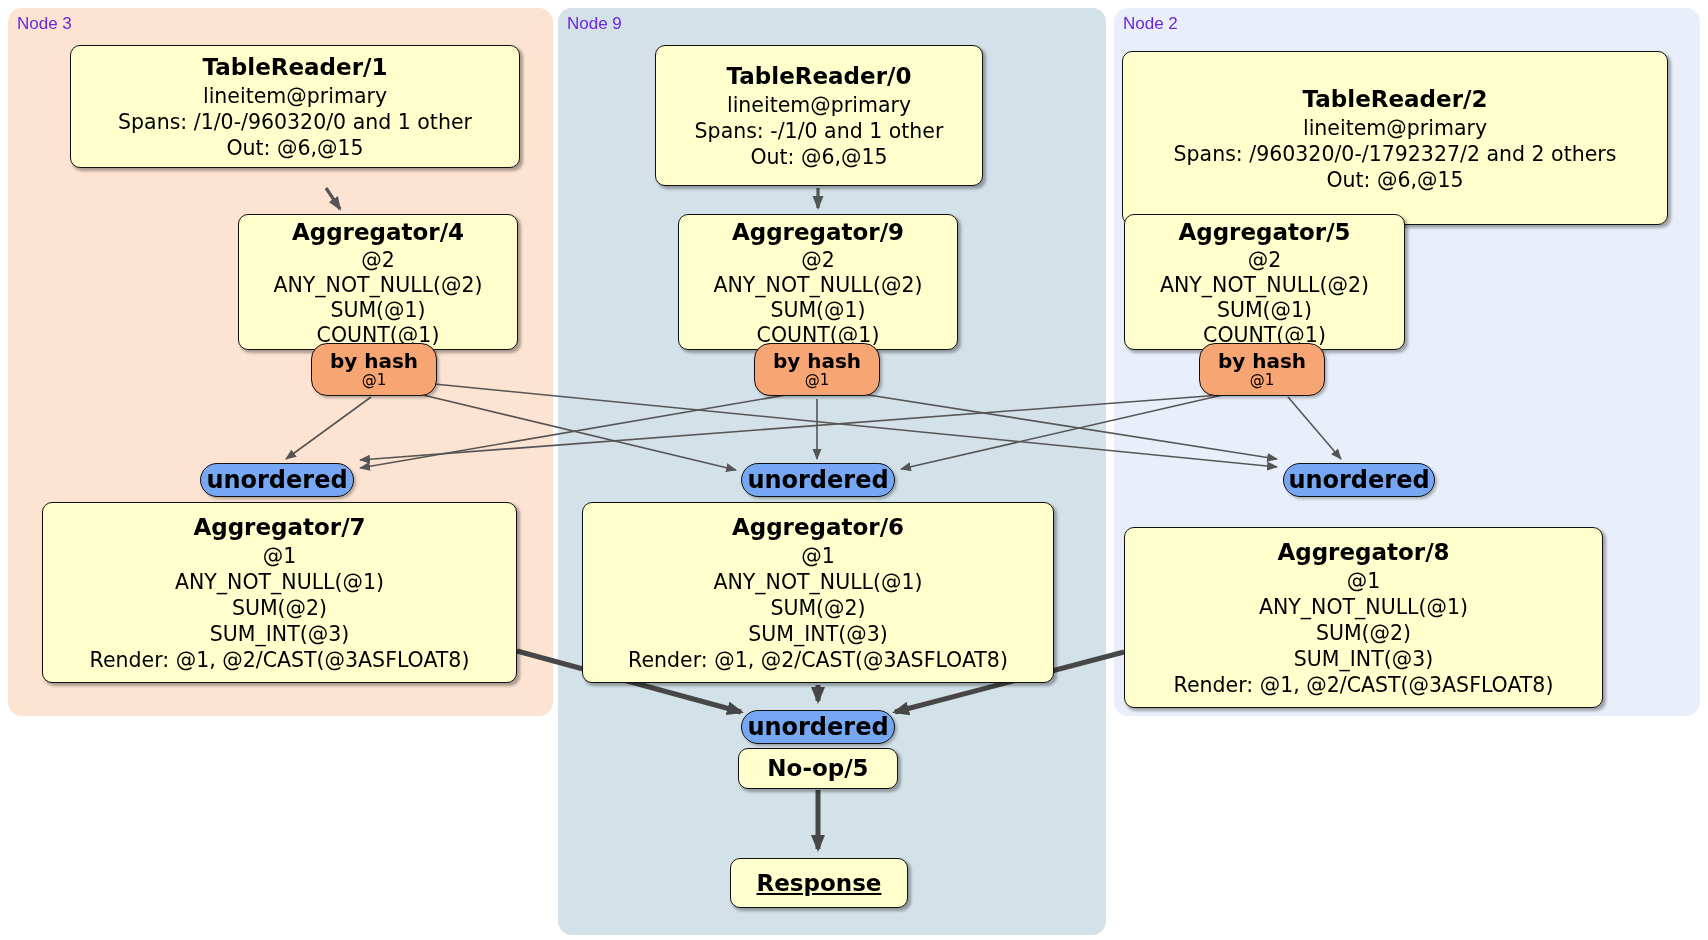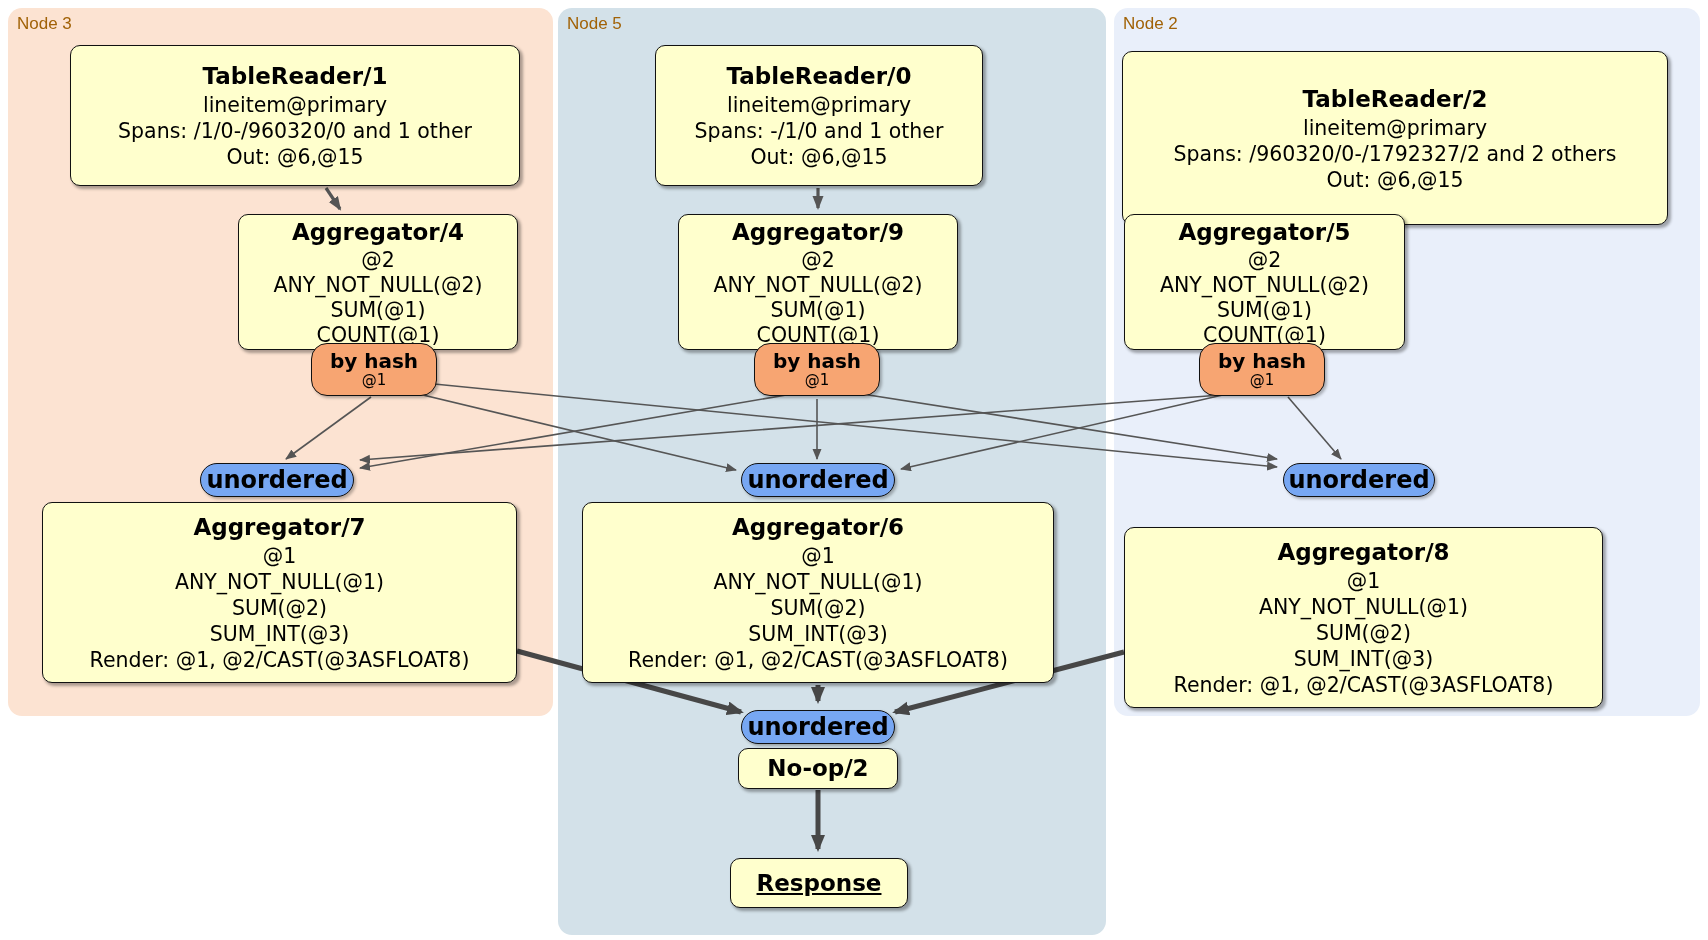--- a/index.html
+++ b/index.html
@@ -3,21 +3,21 @@
 <meta charset="utf-8">
 <style>
   html,body{margin:0;padding:0;background:#ffffff;}
   .canvas{
     position:relative;width:1708px;height:940px;overflow:hidden;
     font-family:"DejaVu Sans",sans-serif;color:#000;background:#fff;
   }
   .region{position:absolute;border-radius:14px;}
   .region-label{
     position:absolute;top:6px;left:9px;font-size:17px;
-    font-family:"Liberation Sans",sans-serif;color:#a16207;white-space:nowrap;
+    font-family:"Liberation Sans",sans-serif;color:#6d28d9;white-space:nowrap;
   }
   .edges{position:absolute;left:0;top:0;z-index:1;}
   .proc{
     position:absolute;z-index:2;box-sizing:border-box;
     background:#ffffcd;border:1.6px solid #111;border-radius:10px;
     box-shadow:2.5px 2.5px 3px rgba(0,0,0,0.32);
     display:flex;flex-direction:column;align-items:center;justify-content:center;
     text-align:center;line-height:26px;font-size:20.5px;padding:2px 4px;
   }
   .proc .proc-title{font-size:23px;font-weight:bold;line-height:31px;white-space:nowrap;}
@@ -36,21 +36,21 @@
 </style>
 </head>
 <body>
 
 <div class="canvas">
 
   <div class="region" style="left:8px;top:8px;width:545px;height:708px;background:#fce3d2;">
     <div class="region-label">Node 3</div>
   </div>
   <div class="region" style="left:558px;top:8px;width:548px;height:927px;background:#d3e1e9;">
-    <div class="region-label">Node 5</div>
+    <div class="region-label">Node 9</div>
   </div>
   <div class="region" style="left:1114px;top:8px;width:586px;height:708px;background:#e9effa;">
     <div class="region-label">Node 2</div>
   </div>
 
   <svg class="edges" width="1708" height="940" viewBox="0 0 1708 940">
     <defs>
       <marker id="ah-thin" markerUnits="userSpaceOnUse" markerWidth="12" markerHeight="10" refX="10" refY="4.5" orient="auto">
         <path d="M0,0 L11,4.5 L0,9 z" fill="#555"></path>
       </marker>
@@ -81,21 +81,21 @@
     </g>
 
     <g stroke="#474747" stroke-width="5" fill="none">
       <path d="M 517 651 L 741 712" marker-end="url(#ah-thick)"></path>
       <path d="M 818 685 L 818 701" marker-end="url(#ah-thick)"></path>
       <path d="M 1124 652 L 895 712" marker-end="url(#ah-thick)"></path>
       <path d="M 818 790 L 818 849" marker-end="url(#ah-thick)"></path>
     </g>
   </svg>
 
-  <div class="proc" style="left:70px;top:45px;width:450px;height:141px;">
+  <div class="proc" style="left:70px;top:45px;width:450px;height:123px;">
     <div class="proc-title">TableReader/1</div>
     <div class="proc-line">lineitem@primary</div>
     <div class="proc-line">Spans: /1/0-/960320/0 and 1 other</div>
     <div class="proc-line">Out: @6,@15</div>
   </div>
   <div class="proc" style="left:655px;top:45px;width:328px;height:141px;">
     <div class="proc-title">TableReader/0</div>
     <div class="proc-line">lineitem@primary</div>
     <div class="proc-line">Spans: -/1/0 and 1 other</div>
     <div class="proc-line">Out: @6,@15</div>
@@ -174,19 +174,19 @@
     <div class="proc-line">ANY_NOT_NULL(@1)</div>
     <div class="proc-line">SUM(@2)</div>
     <div class="proc-line">SUM_INT(@3)</div>
     <div class="proc-line">Render: @1, @2/CAST(@3ASFLOAT8)</div>
   </div>
 
   <div class="pill sync" style="left:741px;top:710px;width:154px;height:34px;">
     <div class="sync-label">unordered</div>
   </div>
   <div class="proc" style="left:738px;top:748px;width:160px;height:41px;">
-    <div class="proc-title">No-op/2</div>
+    <div class="proc-title">No-op/5</div>
   </div>
   <div class="proc" style="left:730px;top:858px;width:178px;height:50px;text-decoration:underline;">
     <div class="proc-title">Response</div>
   </div>
 
 </div>
 
 </body></html>

